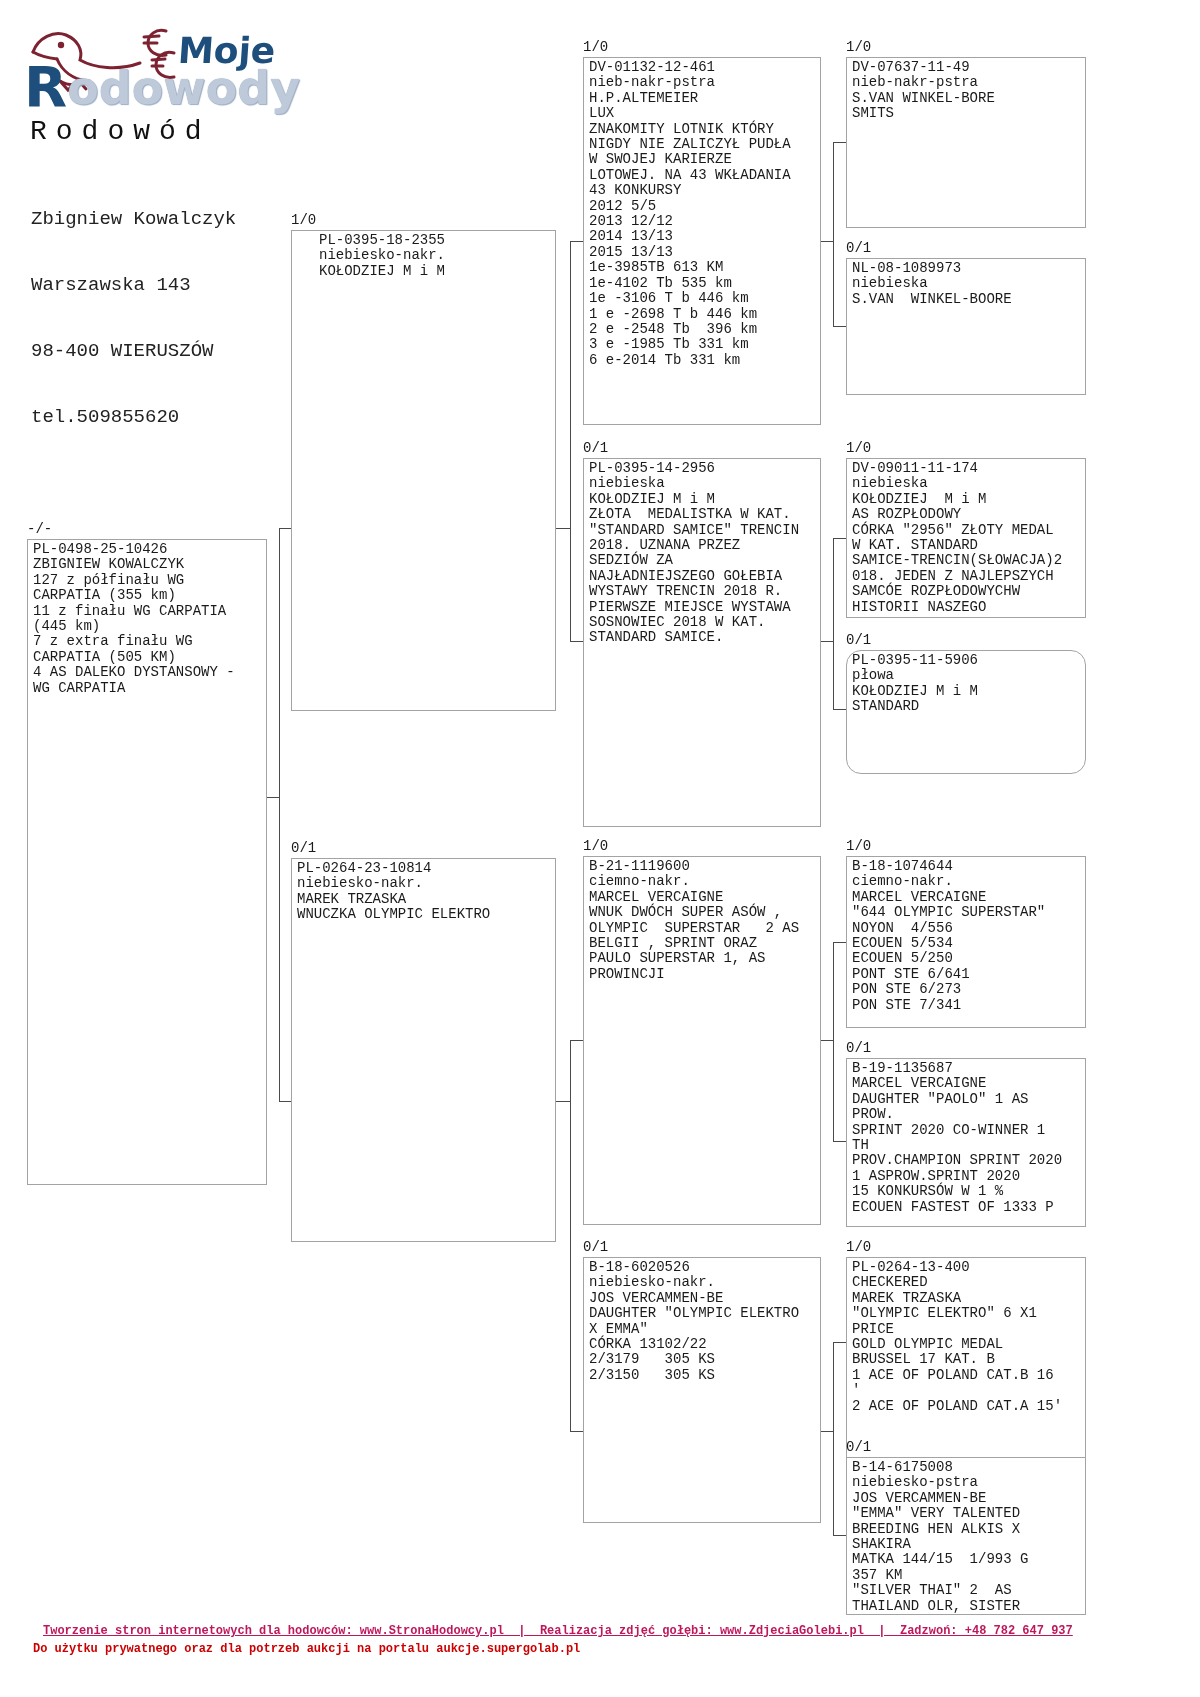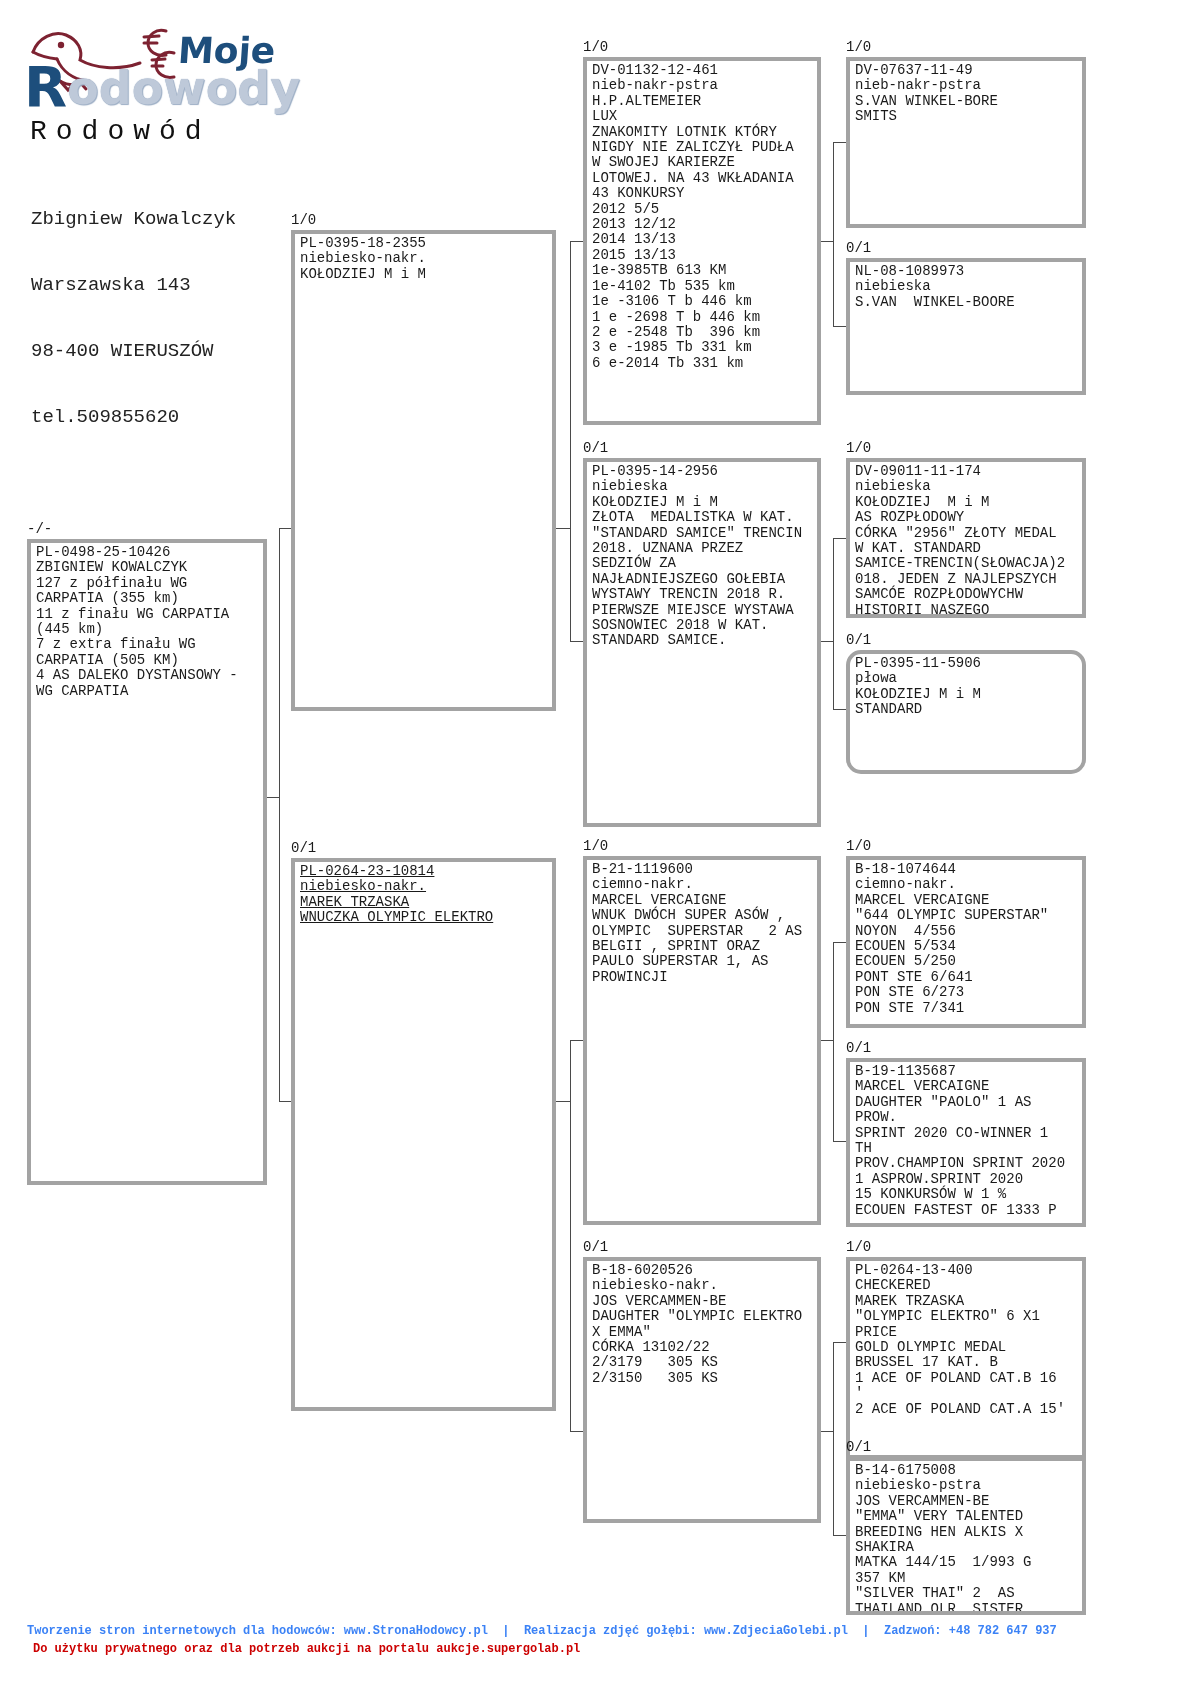--- a/index.html
+++ b/index.html
@@ -28,28 +28,28 @@
   }
   .logo-r{color:#1d4e7c;font-size:56px;line-height:50px;position:relative;top:2px;text-shadow:none;}
   .page-title{
     position:absolute;left:30px;top:116px;
     font-size:28px;letter-spacing:9px;color:#111;white-space:pre;text-align:right;
   }
   .owner{position:absolute;left:31px;top:164px;font-size:19px;line-height:22px;white-space:pre;color:#222;}
   
   .pnode{position:absolute;}
   .plabel{font-size:14px;height:18px;color:#1a1a1a;white-space:pre;}
-  .pframe{border:4px solid #a3a3a3;background:#ffffff;overflow:hidden;box-sizing:border-box;}
+  .pframe{border:1px solid #a3a3a3;background:#ffffff;overflow:hidden;box-sizing:border-box;}
   .ptext{padding:2px 5px;font-size:14px;line-height:15.4px;white-space:pre;color:#1a1a1a;}
   
   .cline{position:absolute;background:#4a4a4a;}
   
   .footer-services{
-    position:absolute;left:27px;top:1624px;
-    font-size:12px;font-weight:bold;white-space:pre;color:#3b82f6;
+    position:absolute;left:43px;top:1624px;
+    font-size:12px;font-weight:bold;white-space:pre;color:#be185d;text-decoration:underline;
   }
   .footer-notice{
     position:absolute;left:33px;top:1642px;
     font-size:12px;font-weight:bold;white-space:pre;color:#cc0000;
   }
 </style>
 </head>
 <body>
 
 <div class="logo">
@@ -90,29 +90,29 @@
 (445 km)
 7 z extra finału WG
 CARPATIA (505 KM)
 4 AS DALEKO DYSTANSOWY -
 WG CARPATIA</div>
   </div>
 </div>
 
 <div class="pnode" style="left:291px;top:212px;width:265px;">
   <div class="plabel">1/0</div>
-  <div class="pframe" style="height:481px;">
+  <div class="pframe" style="height:481px;padding-left:22px;">
     <div class="ptext">PL-0395-18-2355
 niebiesko-nakr.
 KOŁODZIEJ M i M</div>
   </div>
 </div>
 <div class="pnode" style="left:291px;top:840px;width:265px;">
   <div class="plabel">0/1</div>
-  <div class="pframe" style="height:553px;text-decoration:underline;">
+  <div class="pframe" style="height:384px;">
     <div class="ptext">PL-0264-23-10814
 niebiesko-nakr.
 MAREK TRZASKA
 WNUCZKA OLYMPIC ELEKTRO</div>
   </div>
 </div>
 
 <div class="pnode" style="left:583px;top:39px;width:238px;">
   <div class="plabel">1/0</div>
   <div class="pframe" style="height:368px;">

